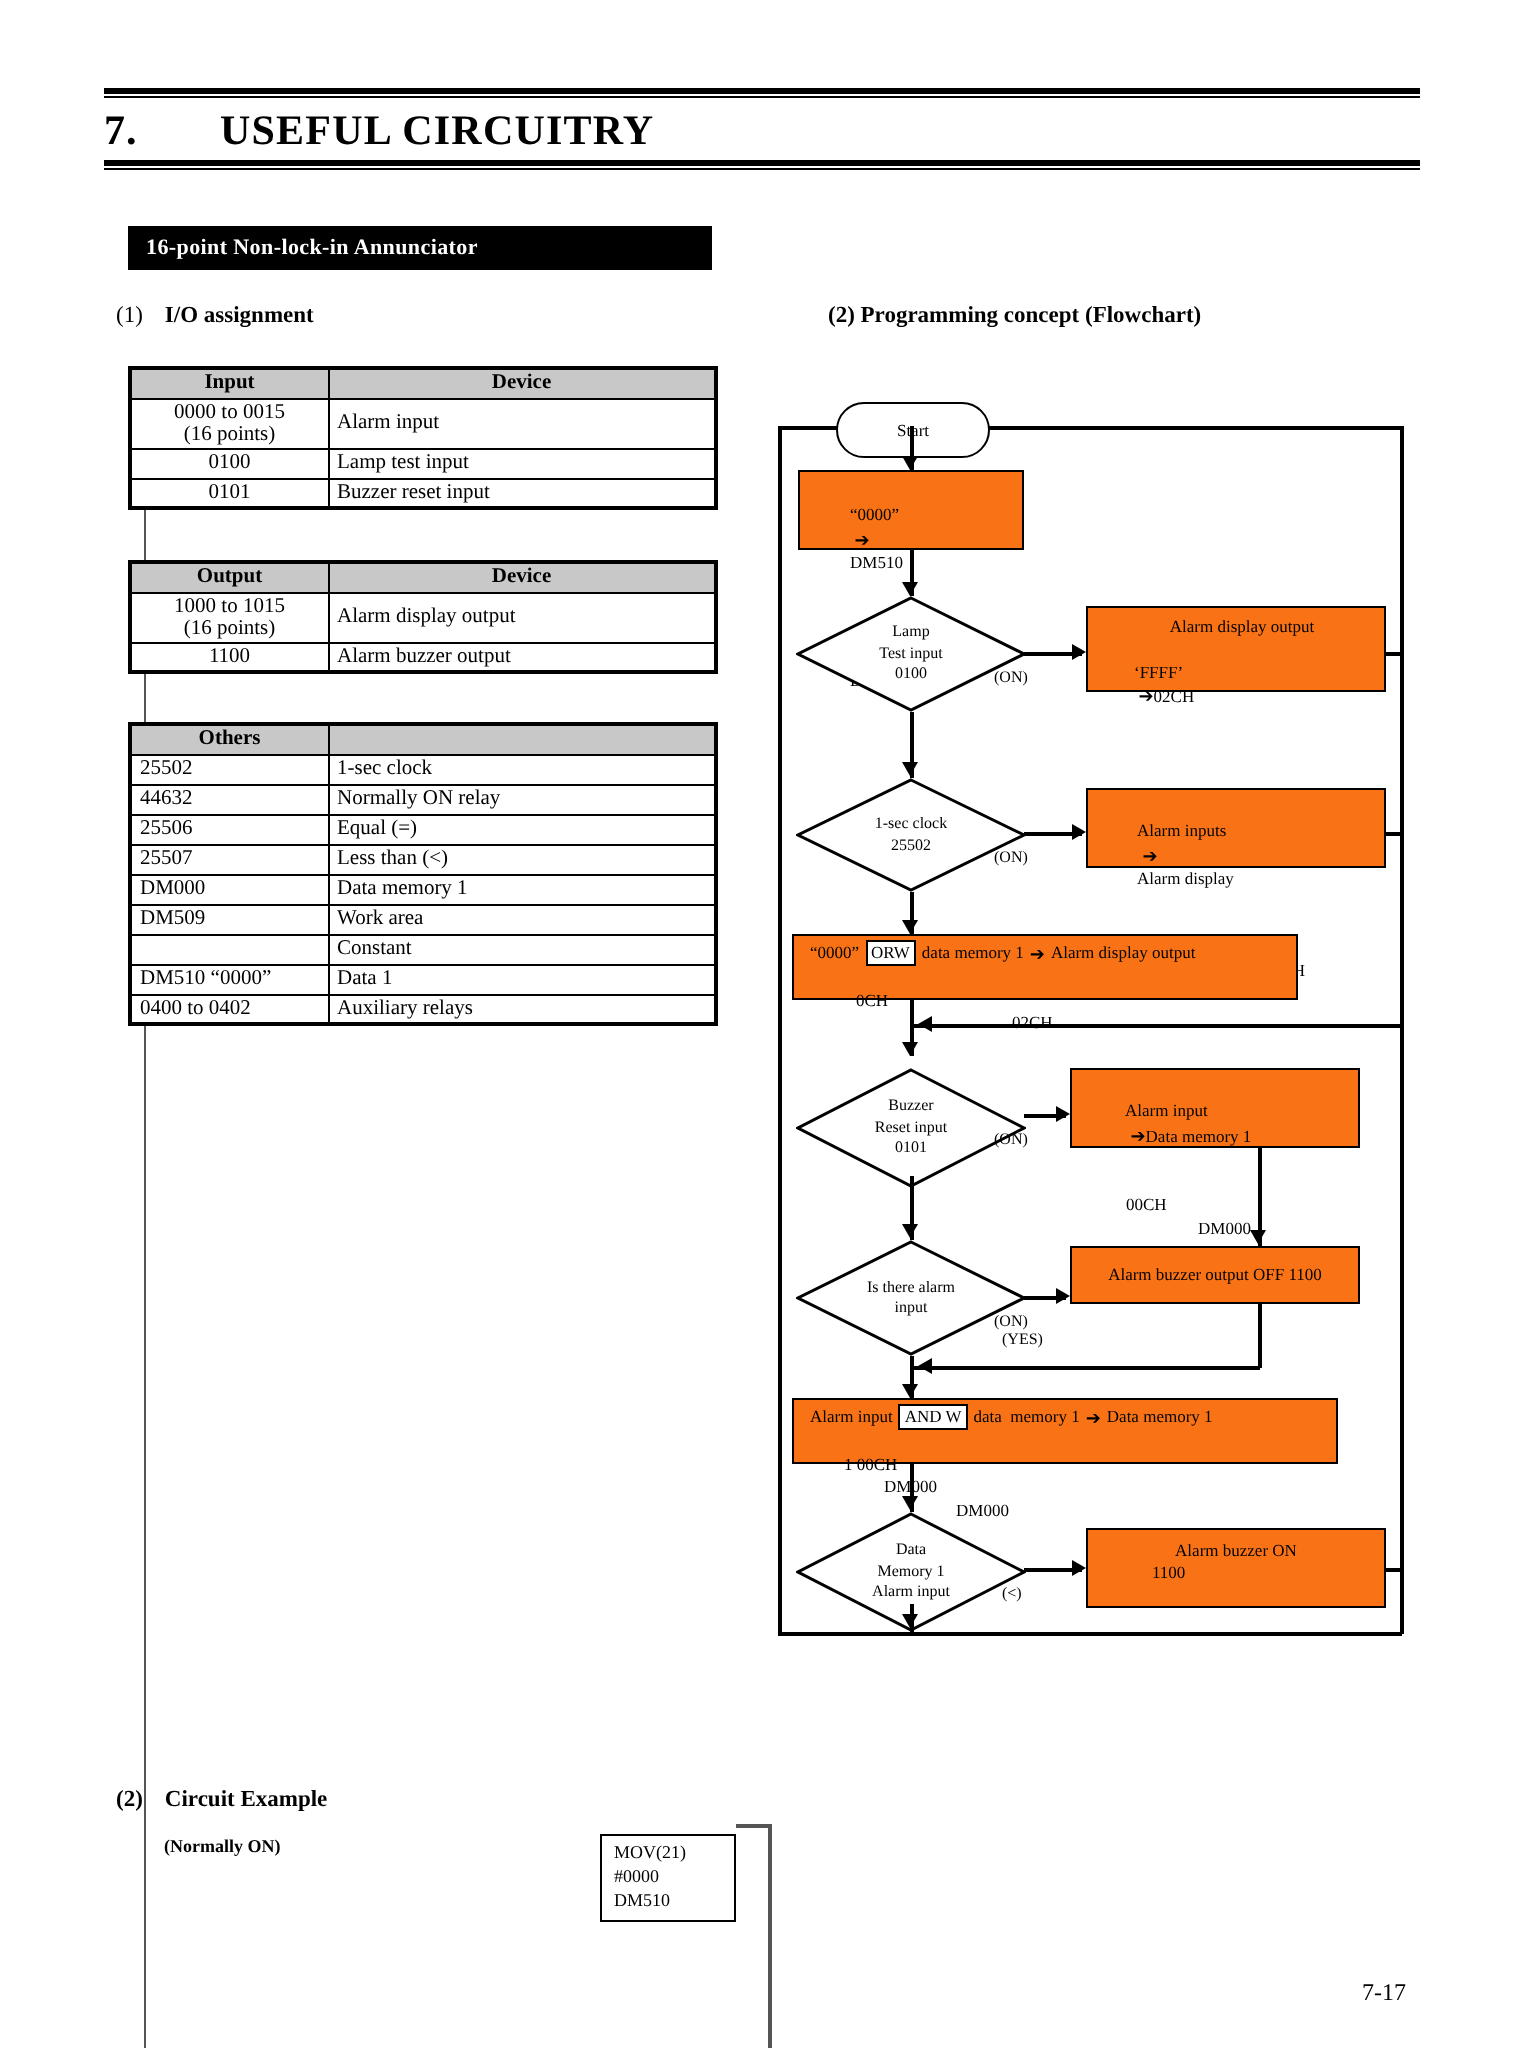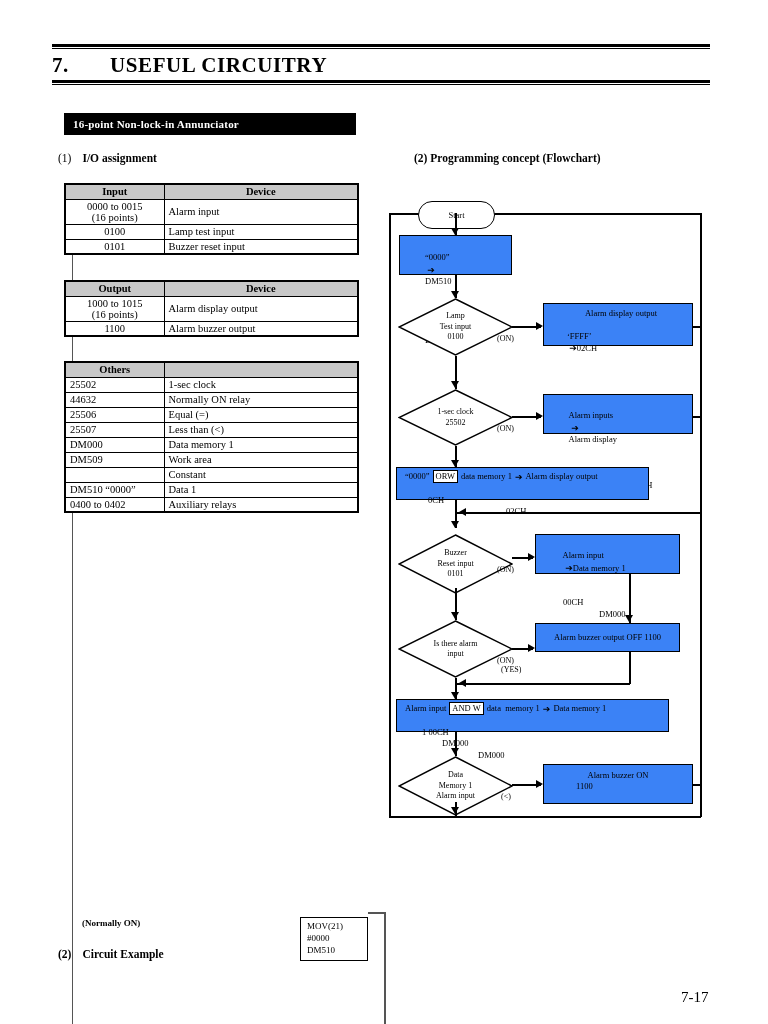--- a/index.html
+++ b/index.html
@@ -22,21 +22,21 @@
   #banner{position:absolute;left:64px;top:113px;width:292px;height:22px;
           background:#000;color:#fff;font-size:11px;font-weight:bold;
           display:flex;align-items:center;padding-left:9px;box-sizing:border-box;
           letter-spacing:.2px;}
 
   
   .sec-label{position:absolute;font-size:11.5px;font-weight:bold;}
   #sec-io{left:58px;top:152px;font-weight:normal;}
   #sec-io b{font-weight:bold;margin-left:11px;}
   #sec-flow{left:414px;top:152px;}
-  #sec-circuit{left:58px;top:948px;}
+  #sec-circuit{left:58px;top:894px;}
   #sec-circuit b{font-weight:bold;margin-left:11px;}
   #normally-on{position:absolute;left:82px;top:918px;font-size:9px;font-weight:bold;}
 
   
   #rail-left{position:absolute;left:72px;top:212px;width:1px;height:812px;background:#555;}
   #rail-bottom-right{position:absolute;left:384px;top:912px;width:1.5px;height:112px;background:#555;}
   #rail-bottom-right-top{position:absolute;left:368px;top:912px;width:17px;height:1.5px;background:#555;}
 
   
   table.t{position:absolute;border-collapse:collapse;font-size:10.5px;
@@ -46,21 +46,21 @@
   table.t th{background:#c8c8c8;font-weight:bold;text-align:center;}
   table.t td.c{text-align:center;}
   #tbl-input{left:64px;top:183px;width:295px;}
   #tbl-output{left:64px;top:280px;width:295px;}
   #tbl-others{left:64px;top:361px;width:295px;}
   .col1{width:99px;}
   th.hdr-left{text-align:left;}
 
   
   #flow{position:absolute;left:385px;top:178px;width:325px;height:645px;}
-  .fbox{position:absolute;border:1.5px solid #000;background:#3b82f6;
+  .fbox{position:absolute;border:1.5px solid #000;background:#f97316;
         font-size:8.5px;line-height:1.35;box-sizing:border-box;}
   .fbox .ln{white-space:pre;}
   .term{position:absolute;border:1.5px solid #000;border-radius:14px;background:#fff;
         font-size:8.5px;display:flex;align-items:center;justify-content:center;
         box-sizing:border-box;}
   .diam{position:absolute;}
   .diam svg{position:absolute;left:0;top:0;}
   .diam .dtxt{position:absolute;left:0;top:0;width:100%;height:100%;
         display:flex;flex-direction:column;align-items:center;justify-content:center;
         font-size:8px;line-height:1.3;text-align:center;}
@@ -75,21 +75,21 @@
             border-right:7px solid #000;}
   .tag{position:absolute;font-size:8px;}
   .inbox{border:1px solid #000;padding:0 2px;display:inline-block;background:#fff;}
   .ar{font-size:9px;}
 
   
   #mov-box{position:absolute;left:300px;top:917px;width:68px;height:44px;
         border:1.5px solid #000;background:#fff;font-size:9px;
         padding:3px 0 0 6px;box-sizing:border-box;line-height:1.33;}
 
-  #page-num{position:absolute;left:681px;top:989px;font-size:15px;}
+  #page-num{position:absolute;left:681px;top:989px;font-size:12px;}
 </style>
 </head>
 <body>
 
 <div class="page">
 
   <div id="chapter-head">
     <div class="rule-thick"></div>
     <div class="rule-thin"></div>
     <div id="chapter-title-row">

